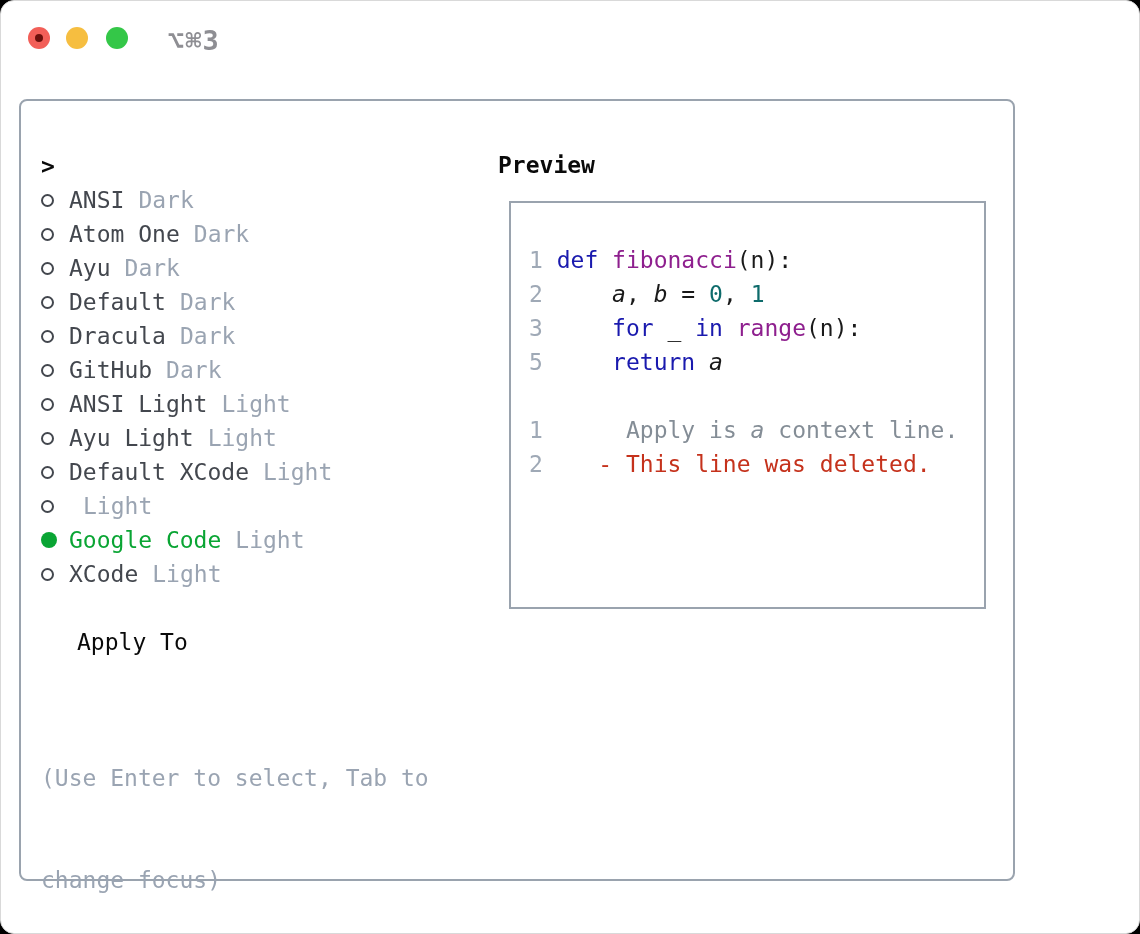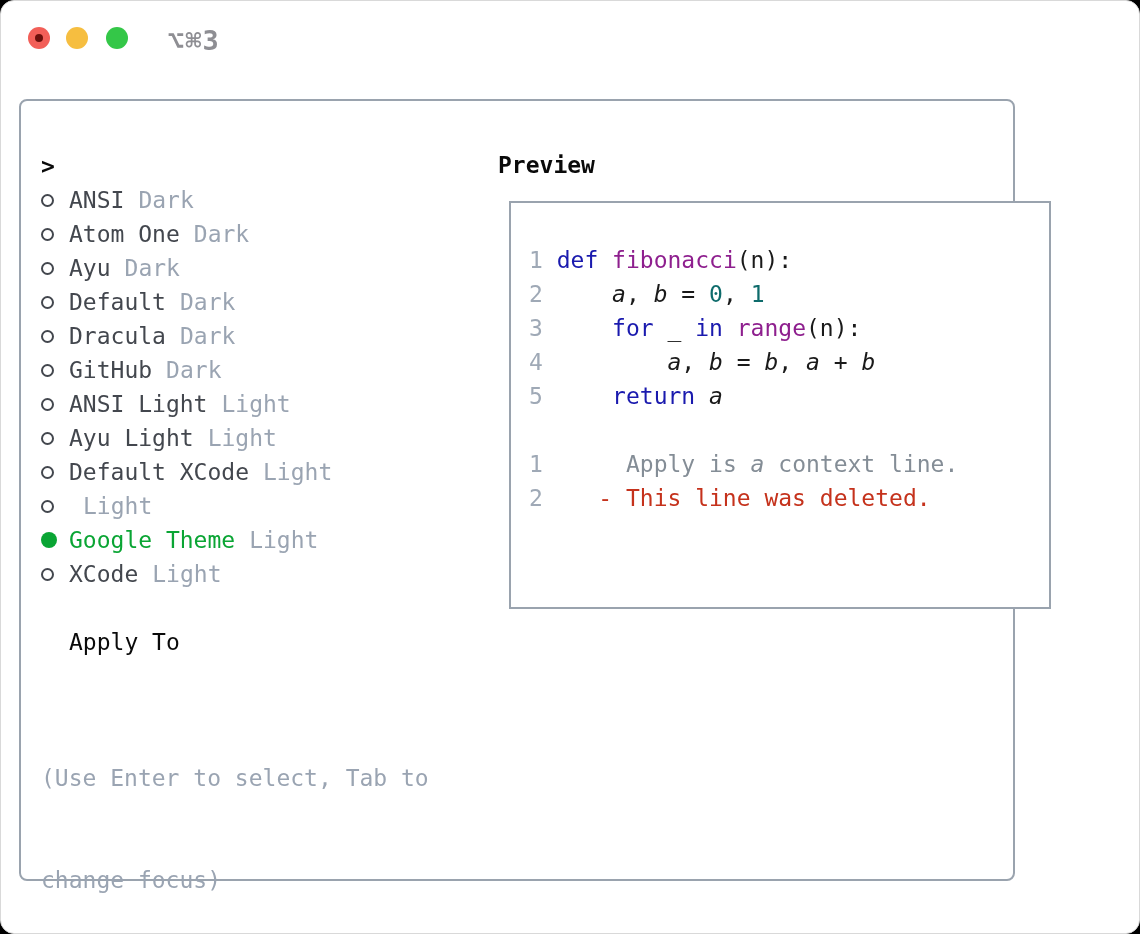--- a/index.html
+++ b/index.html
@@ -46,28 +46,28 @@
   .left-col{position:absolute;left:20px;top:48px;width:440px;}
   .row{display:flex;align-items:center;height:34px;font-size:23px;white-space:pre;}
   .bullet-col{width:28px;display:flex;align-items:center;flex:none;}
   .cursor{font-weight:bold;color:#0a0a0a;}
   .hdr{font-weight:bold;color:#0a0a0a;}
   .bullet{width:13px;height:13px;border-radius:50%;border:2px solid var(--item-gray);flex:none;}
   .bullet.filled{width:16px;height:16px;border:none;background:var(--accent-green);}
   .item-name{color:var(--item-gray);}
   .item-suffix{color:var(--muted);margin-left:14px;}
   .row.selected .item-name{color:var(--accent-green);}
-  .apply-hdr{color:#0a0a0a;}
+  .apply-hdr{color:#0a0a0a;margin-left:8px;}
   .spacer-row{height:34px;}
   .hint{font-size:23px;line-height:34px;color:var(--muted);white-space:pre;}
   
   .preview-label{position:absolute;left:477px;top:47px;height:34px;display:flex;align-items:center;
     font-size:23px;font-weight:bold;color:#0a0a0a;}
   .preview-box{
-    position:absolute;left:488px;top:100px;width:542px;height:408px;
+    position:absolute;left:488px;top:100px;width:477px;height:408px;
     border:2px solid var(--border-gray);background:#fff;padding:40px 16px 0 18px;overflow:hidden;
   }
   .pl{height:34px;font-size:23px;line-height:34px;white-space:pre;color:#1a1a1a;}
   .s-ln{color:var(--ln-gray);}
   .s-kw{color:var(--kw-blue);}
   .s-fn{color:var(--fn-purple);}
   .s-lit{color:var(--lit-teal);}
   .s-var{font-style:italic;color:#1a1a1a;}
   .s-ctx{color:var(--ctx-gray);}
   .s-ctxi{color:var(--ctx-gray);font-style:italic;}
@@ -99,21 +99,21 @@
           <div class="row"><span class="bullet-col"><span class="bullet"></span></span><span class="item-name">ANSI</span><span class="item-suffix">Dark</span></div>
           <div class="row"><span class="bullet-col"><span class="bullet"></span></span><span class="item-name">Atom One</span><span class="item-suffix">Dark</span></div>
           <div class="row"><span class="bullet-col"><span class="bullet"></span></span><span class="item-name">Ayu</span><span class="item-suffix">Dark</span></div>
           <div class="row"><span class="bullet-col"><span class="bullet"></span></span><span class="item-name">Default</span><span class="item-suffix">Dark</span></div>
           <div class="row"><span class="bullet-col"><span class="bullet"></span></span><span class="item-name">Dracula</span><span class="item-suffix">Dark</span></div>
           <div class="row"><span class="bullet-col"><span class="bullet"></span></span><span class="item-name">GitHub</span><span class="item-suffix">Dark</span></div>
           <div class="row"><span class="bullet-col"><span class="bullet"></span></span><span class="item-name">ANSI Light</span><span class="item-suffix">Light</span></div>
           <div class="row"><span class="bullet-col"><span class="bullet"></span></span><span class="item-name">Ayu Light</span><span class="item-suffix">Light</span></div>
           <div class="row"><span class="bullet-col"><span class="bullet"></span></span><span class="item-name">Default XCode</span><span class="item-suffix">Light</span></div>
           <div class="row"><span class="bullet-col"><span class="bullet"></span></span><span class="item-suffix">Light</span></div>
-          <div class="row selected"><span class="bullet-col"><span class="bullet filled"></span></span><span class="item-name">Google Theme</span><span class="item-suffix">Light</span></div>
+          <div class="row selected"><span class="bullet-col"><span class="bullet filled"></span></span><span class="item-name">Google Code</span><span class="item-suffix">Light</span></div>
           <div class="row"><span class="bullet-col"><span class="bullet"></span></span><span class="item-name">XCode</span><span class="item-suffix">Light</span></div>
         </div>
 
       <div class="spacer-row"></div>
 
       <div class="row">
         <span class="bullet-col"></span>
         <span class="apply-hdr">Apply To</span>
       </div>
 
@@ -126,21 +126,20 @@
       </div>
     </div>
 
     <div class="preview-label">Preview</div>
 
     <div class="preview-box">
       <div id="preview-code">
           <div class="pl"><span class="s-ln">1 </span><span class="s-kw">def</span><span> </span><span class="s-fn">fibonacci</span><span>(n):</span></div>
           <div class="pl"><span class="s-ln">2 </span><span>    </span><span class="s-var">a</span><span>, </span><span class="s-var">b</span><span> = </span><span class="s-lit">0</span><span>, </span><span class="s-lit">1</span></div>
           <div class="pl"><span class="s-ln">3 </span><span>    </span><span class="s-kw">for</span><span> _ </span><span class="s-kw">in</span><span> </span><span class="s-fn">range</span><span>(n):</span></div>
-          <div class="pl"><span class="s-ln">4 </span><span>        </span><span class="s-var">a</span><span>, </span><span class="s-var">b</span><span> = </span><span class="s-var">b</span><span>, </span><span class="s-var">a</span><span> + </span><span class="s-var">b</span></div>
           <div class="pl"><span class="s-ln">5 </span><span>    </span><span class="s-kw">return</span><span> </span><span class="s-var">a</span></div>
           <div class="pl"></div>
           <div class="pl"><span class="s-ln">1 </span><span>     </span><span class="s-ctx">Apply is </span><span class="s-ctxi">a</span><span class="s-ctx"> context line.</span></div>
           <div class="pl"><span class="s-ln">2 </span><span>   </span><span class="s-del">- This line was deleted.</span></div>
         </div>
     </div>
 
   </div>
 </div>
 

